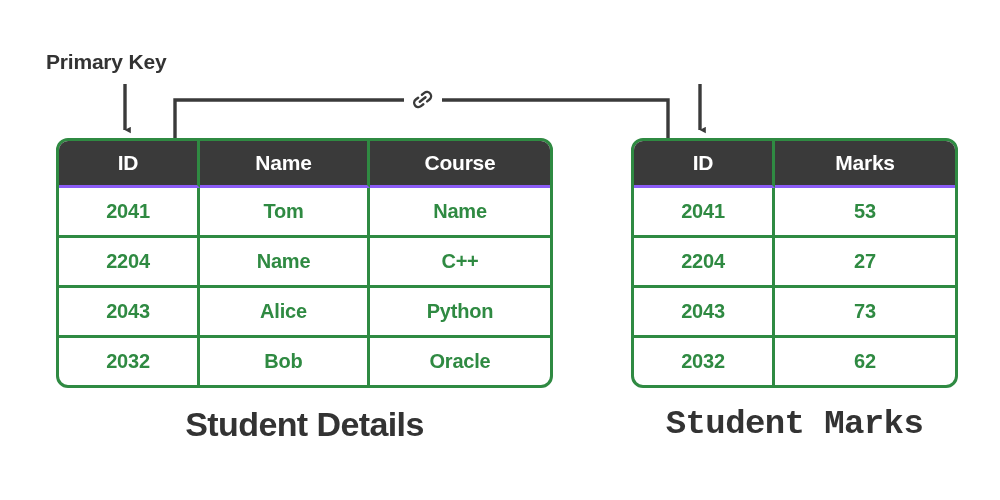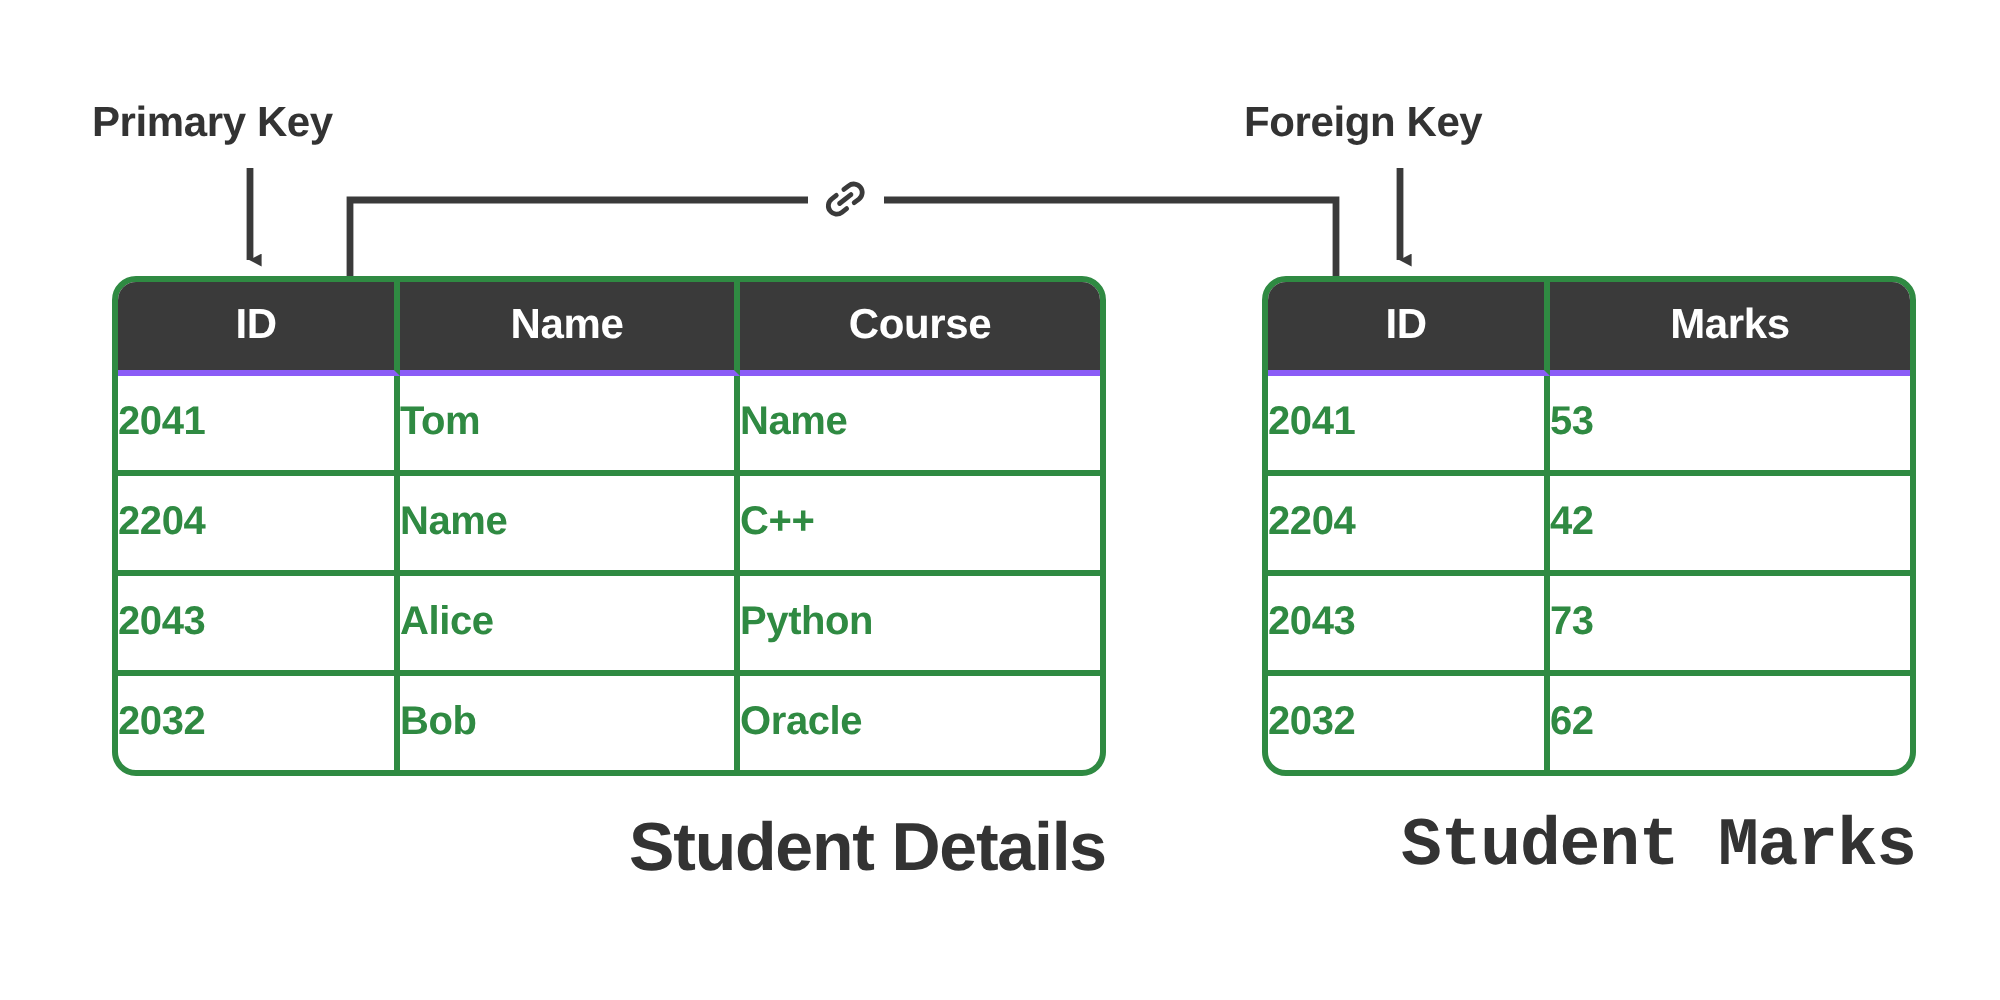--- a/index.html
+++ b/index.html
@@ -71,20 +71,21 @@
     border-bottom: 3px solid #8b5cf6;
     letter-spacing: -0.2px;
   }
   .db-table th:last-child { border-right: none; }
   .db-table td {
     color: #2f8a42;
     font-size: 20px;
     font-weight: bold;
     height: 47px;
     padding: 0;
+    text-align: center;
     border-right: 3px solid #2f8a42;
     border-bottom: 3px solid #2f8a42;
     letter-spacing: -0.2px;
   }
   .db-table td:last-child { border-right: none; }
   .db-table tr:last-child td { border-bottom: none; }
 
   #table-student-details { left: 56px; top: 138px; }
   #table-student-marks   { left: 631px; top: 138px; }
 
@@ -98,33 +99,32 @@
   .col-marks   { width: 180px; }
 
   
   .caption {
     position: absolute;
     font-size: 34px;
     font-weight: bold;
     color: #333333;
     letter-spacing: -0.6px;
     white-space: nowrap;
-    text-align: right;
+    text-align: center;
   }
   #caption-student-details { left: 56px; top: 405px; width: 497px; }
   #caption-student-marks   { left: 631px; top: 405px; width: 327px; font-family: Liberation Mono, monospace; }
 </style>
 </head>
 <body>
 
 <div id="stage">
 
   <div class="annot-label" id="label-primary-key">Primary Key</div>
 
-  <div class="annot-label" id="label-foreign-key">Foreign Key</div>
 
   <svg class="arrow" id="connector" width="1000" height="500">
     <defs>
       <marker id="arrowhead" markerWidth="7" markerHeight="7" refX="3.2" refY="5.8" orient="auto" markerUnits="userSpaceOnUse">
         <path d="M0,0 L3.2,6.2 L6.4,0 Z" fill="#3a3a3a"></path>
       </marker>
     </defs>
 
     <line x1="125" y1="84" x2="125" y2="130" stroke="#3a3a3a" stroke-width="3.4" marker-end="url(#arrowhead)"></line>
 
@@ -194,21 +194,21 @@
           <th>Marks</th>
         </tr>
       </thead>
       <tbody>
         <tr>
           <td>2041</td>
           <td>53</td>
         </tr>
         <tr>
           <td>2204</td>
-          <td>42</td>
+          <td>27</td>
         </tr>
         <tr>
           <td>2043</td>
           <td>73</td>
         </tr>
         <tr>
           <td>2032</td>
           <td>62</td>
         </tr>
       </tbody>

